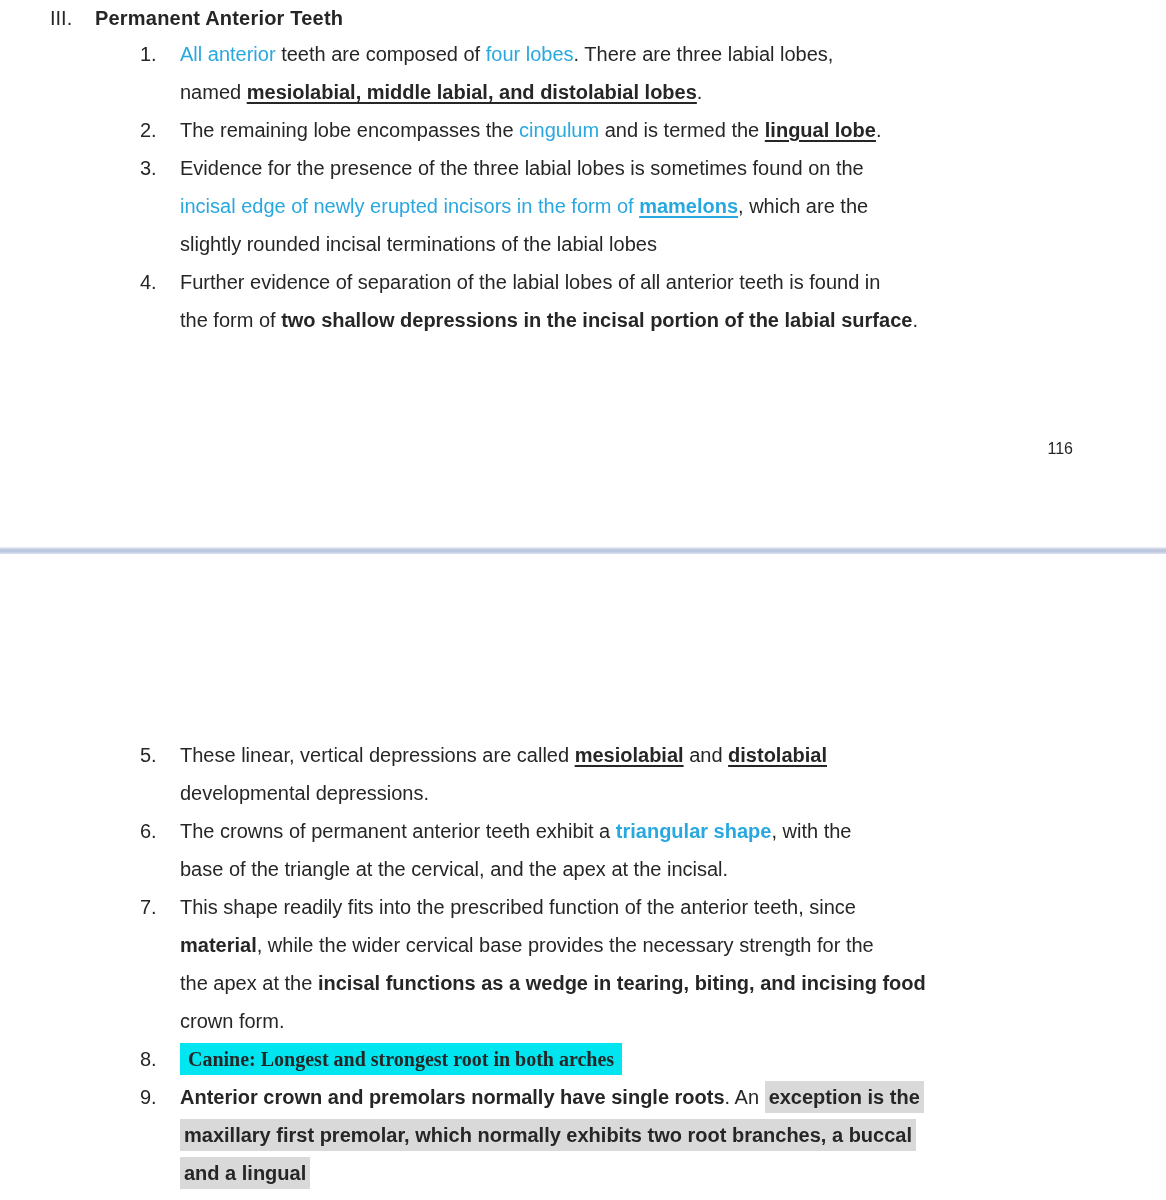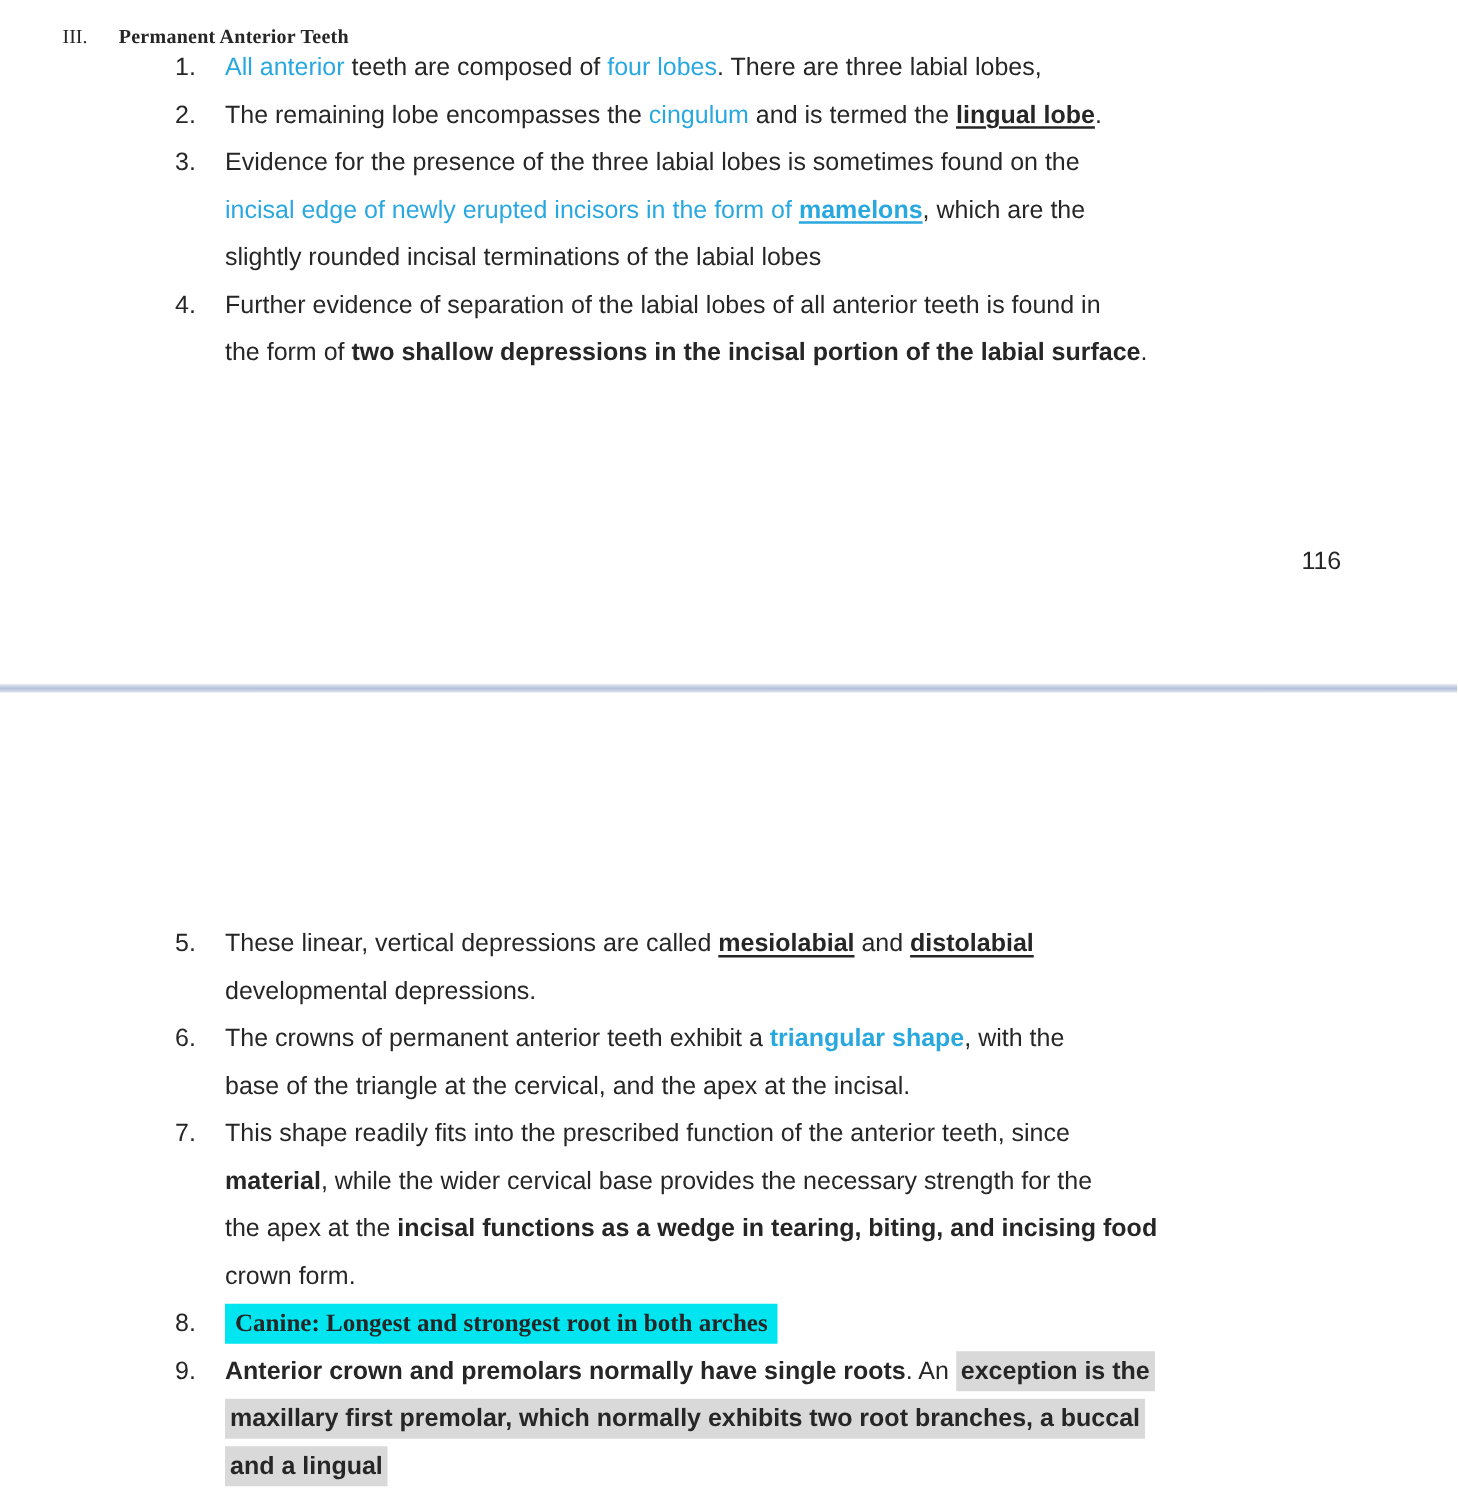--- a/index.html
+++ b/index.html
@@ -6,24 +6,23 @@
   .page{
     position:relative;
     width:1166px;height:1200px;
     background:#fff;
     font-family:"Liberation Sans","DejaVu Sans",sans-serif;
     color:var(--text-color,#262626);
     overflow:hidden;
   }
   
   .heading{
-    position:absolute;top:16px;left:50px;
-    font-size:16px;line-height:28px;
+    position:absolute;top:4px;left:50px;
+    font-size:20px;line-height:28px;
     display:flex;
-    font-family:Liberation Serif, serif;
   }
   .heading .numeral{width:45px;font-weight:400;}
   .heading .title{font-weight:700;letter-spacing:.2px;}
   
   .list{position:absolute;left:140px;width:980px;font-size:20px;}
   .list1{top:35px;}
   .list2{top:736px;}
   .li{display:flex;}
   .li .num{width:40px;flex:0 0 40px;line-height:38px;}
   .li .txt{flex:1;}
@@ -31,21 +30,21 @@
   
   .r{white-space:pre-wrap;}
   .blue{color:var(--blue,#29a8e0);}
   .b{font-weight:700;}
   .u{text-decoration:underline;text-decoration-thickness:2px;text-underline-offset:3px;}
   .hl-cyan{background:var(--cyan-hl,#00e5f0);padding:5px 8px;font-family:Liberation Serif, serif;}
   .hl-gray{background:var(--gray-hl,#d9d9d9);padding:5px 4px;text-align:right;}
   
   .page-number{
     position:absolute;top:437px;right:93px;
-    font-size:20px;line-height:24px;color:#262626;
+    font-size:16px;line-height:24px;color:#262626;
   }
   
   .page-break{
     position:absolute;top:547px;left:0;width:1166px;height:7px;
     background:linear-gradient(to bottom,#eef1f8 0%,#c3cde2 35%,#b6c2dc 55%,#dde3f0 100%);
   }
 </style>
 </head>
 <body>
 
@@ -54,20 +53,21 @@
   <div class="heading">
     <span class="numeral">III.</span>
     <span class="title">Permanent Anterior Teeth</span>
   </div>
 
   <div class="list list1" id="list1">
       <div class="li">
         <span class="num">1.</span>
         <div class="txt">
           <div class="line"><span class="r blue">All anterior</span><span class="r"> teeth are composed of </span><span class="r blue">four lobes</span><span class="r">. There are three labial lobes,</span></div>
+          <div class="line"><span class="r">named </span><span class="r b u">mesiolabial, middle labial, and distolabial lobes</span><span class="r">.</span></div>
         </div>
       </div>
       <div class="li">
         <span class="num">2.</span>
         <div class="txt">
           <div class="line"><span class="r">The remaining lobe encompasses the </span><span class="r blue">cingulum</span><span class="r"> and is termed the </span><span class="r b u">lingual lobe</span><span class="r">.</span></div>
         </div>
       </div>
       <div class="li">
         <span class="num">3.</span>

